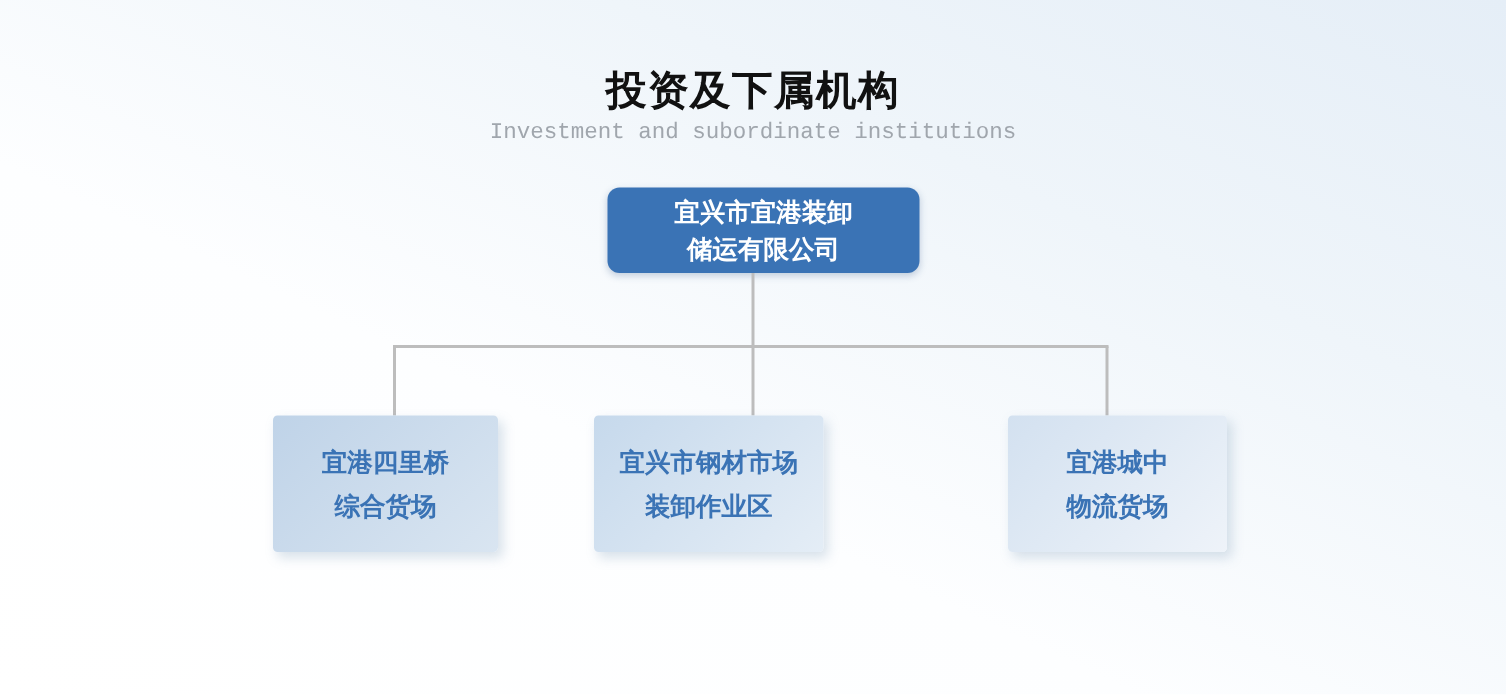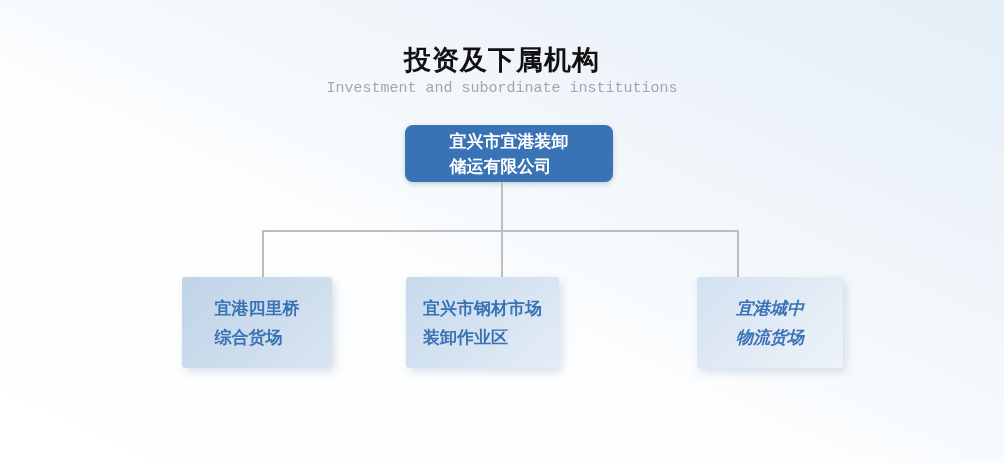--- a/index.html
+++ b/index.html
@@ -34,21 +34,21 @@
     letter-spacing: 0px;
     line-height: 18px;
     font-family: Liberation Mono, monospace;
   }
 
   .node {
     position: absolute;
     display: flex;
     align-items: center;
     justify-content: center;
-    text-align: left;
+    text-align: center;
     white-space: pre-line;
     font-weight: bold;
   }
 
   .node-root {
     left: 405px;
     top: 125px;
     width: 208px;
     height: 57px;
     background: #3a73b5;
@@ -67,29 +67,28 @@
     line-height: 29px;
     border-radius: 3px;
     box-shadow: 3px 4px 8px rgba(120, 150, 180, 0.28);
   }
   .node-child-1 {
     left: 182px;
     width: 150px;
     background: linear-gradient(135deg, #bfd3e8 0%, #d9e5f1 100%);
   }
   .node-child-2 {
-    left: 406px;
+    left: 396px;
     width: 153px;
     background: linear-gradient(135deg, #c6d9ec 0%, #e4edf6 100%);
   }
   .node-child-3 {
-    left: 697px;
+    left: 672px;
     width: 146px;
     background: linear-gradient(135deg, #d3e1f0 0%, #eef3f9 100%);
-    font-style: italic;
   }
 
   .connector {
     position: absolute;
     background: #bdbdbd;
   }
   .conn-stem       { left: 501px; top: 182px; width: 2px;  height: 50px; }
   .conn-horizontal { left: 262px; top: 230px; width: 477px; height: 2px; }
   .conn-drop-left  { left: 262px; top: 231px; width: 2px;  height: 46px; }
   .conn-drop-mid   { left: 501px; top: 231px; width: 2px;  height: 46px; }

